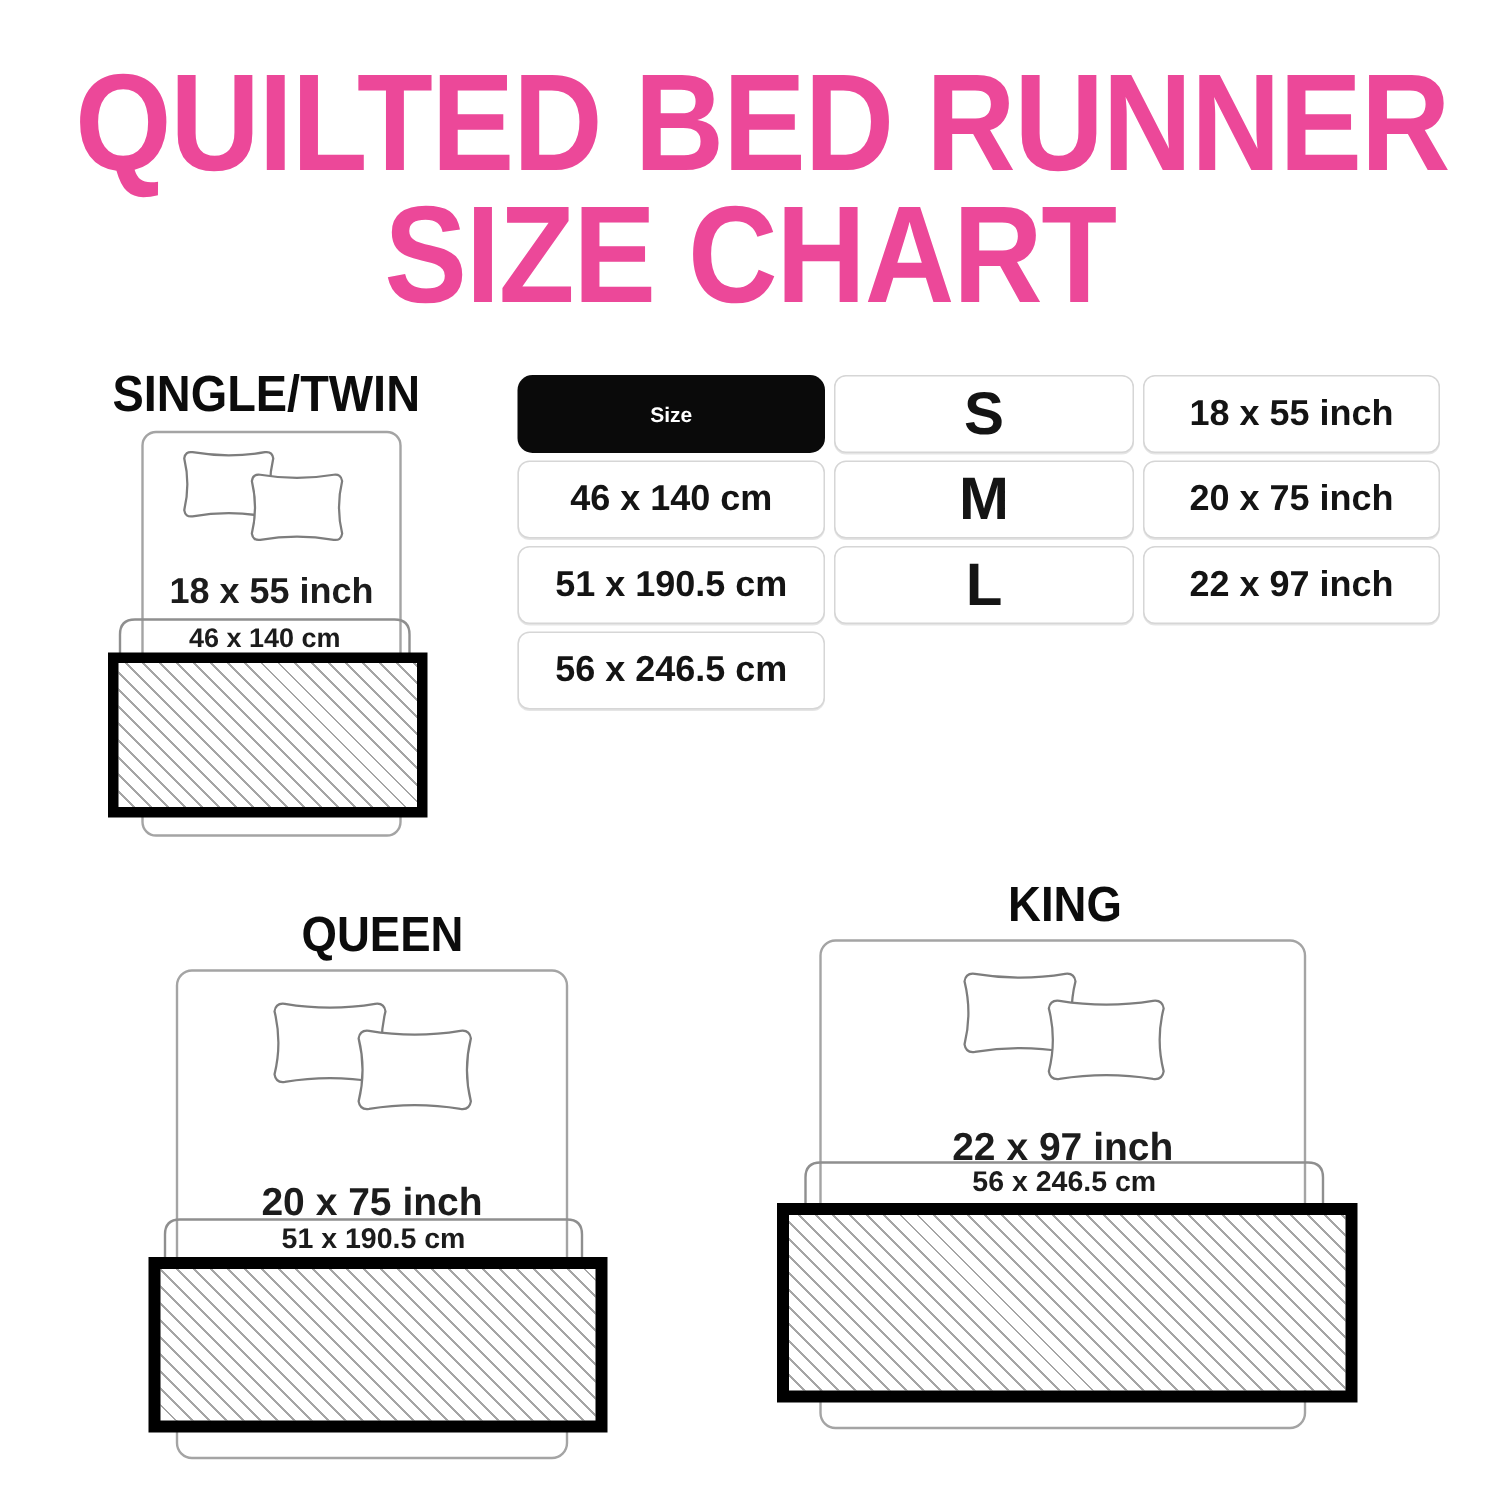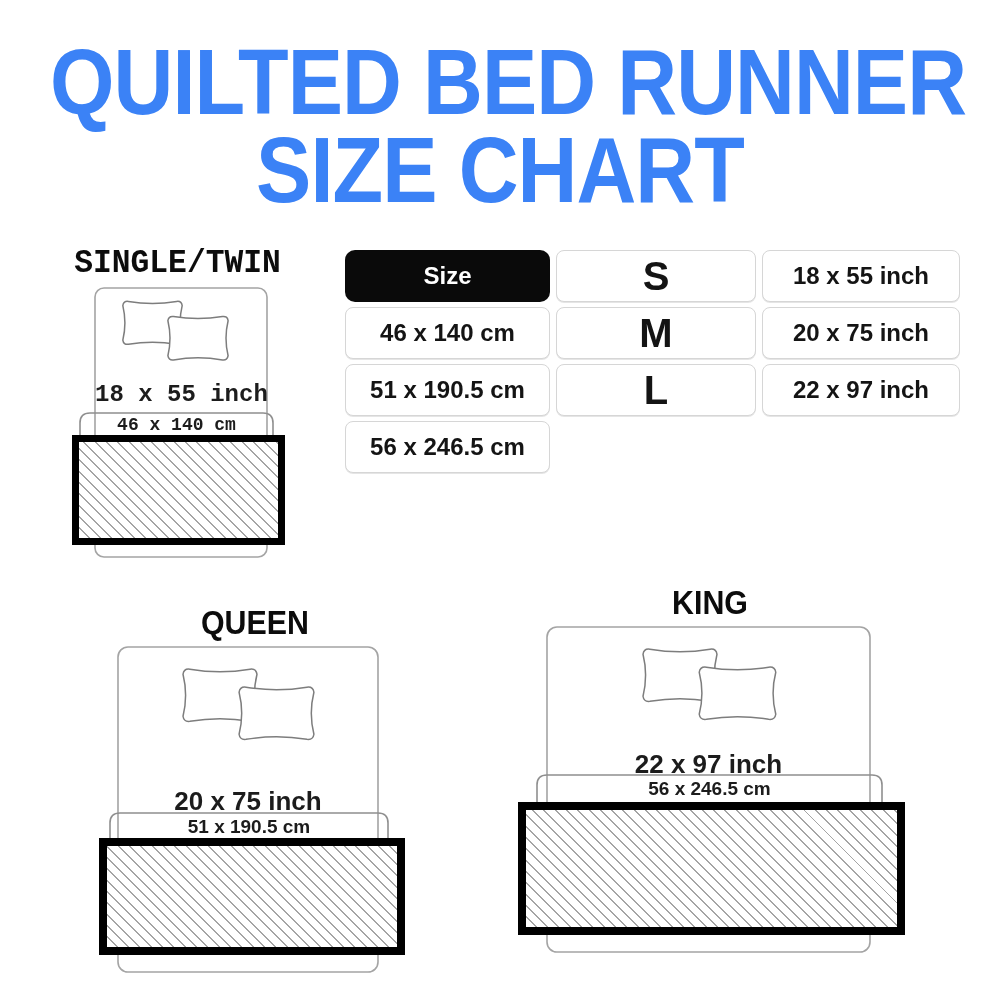--- a/index.html
+++ b/index.html
@@ -1,33 +1,33 @@
 <!DOCTYPE html>
 <html><head>
 <meta charset="utf-8">
 <style>
   html,body{margin:0;padding:0;background:#fff;}
   .page{
     position:relative;width:1000px;height:1000px;background:#ffffff;overflow:hidden;
     font-family:"Liberation Sans","DejaVu Sans",sans-serif;color:#111;
   }
   
-  .main-title{position:absolute;top:38px;left:0;width:1000px;text-align:center;color:#3b82f6;}
+  .main-title{position:absolute;top:38px;left:0;width:1000px;text-align:center;color:#ec4899;}
   .title-line{font-size:92px;font-weight:700;line-height:88px;letter-spacing:-1px;
     transform:scaleX(.9);transform-origin:50% 50%;white-space:nowrap;}
   
   .size-table{
     position:absolute;left:345px;top:250px;width:617px;
     display:grid;grid-template-columns:205px 200px 198px;grid-auto-rows:52px;
     column-gap:6px;row-gap:5px;
   }
   .th{
     background:#0a0a0a;color:#fff;border-radius:10px;
     display:flex;align-items:center;justify-content:center;
-    font-size:24px;font-weight:700;
+    font-size:14px;font-weight:700;
   }
   .td{
     background:#fff;border:1px solid #d6d6d6;border-radius:8px;box-sizing:border-box;
     display:flex;align-items:center;justify-content:center;
     font-size:24px;font-weight:700;color:#141414;
     box-shadow:0 1px 0 rgba(0,0,0,.10);
   }
   .td.size-letter{font-size:40px;}
   
   .diagram{position:absolute;}
@@ -71,21 +71,21 @@
 
     <div class="td size-letter">M</div>
     <div class="td">20 x 75 inch</div>
     <div class="td">51 x 190.5 cm</div>
 
     <div class="td size-letter">L</div>
     <div class="td">22 x 97 inch</div>
     <div class="td">56 x 246.5 cm</div>
   </div>
 
-  <div class="diagram" style="left:60px;top:245px;width:235px;height:315px;font-family:Liberation Mono, monospace;">
+  <div class="diagram" style="left:60px;top:245px;width:235px;height:315px;">
     <svg class="art" width="235" height="315" viewBox="0 0 235 315">
       <rect class="bed" x="35" y="43" width="172" height="269" rx="9"></rect>
       <use href="#pillow-shape" transform="translate(58,53) scale(0.69,0.69)"></use>
       <use href="#pillow-shape" transform="translate(103,68) scale(0.70,0.70)"></use>
       <path class="bracket" d="M 20,195 L 20,178 Q 20,168 30,168 L 203,168 Q 213,168 213,178 L 213,195"></path>
     </svg>
     <div class="d-title" style="width:235px;font-size:34px;line-height:36px;">SINGLE/TWIN</div>
     <div class="measure" style="left:35px;top:136px;width:172px;font-size:24px;">18 x 55 inch</div>
     <div class="measure" style="left:20px;top:170px;width:193px;font-size:18px;">46 x 140 cm</div>
     <div class="runner" style="left:12px;top:190px;width:213px;height:110px;"></div>

